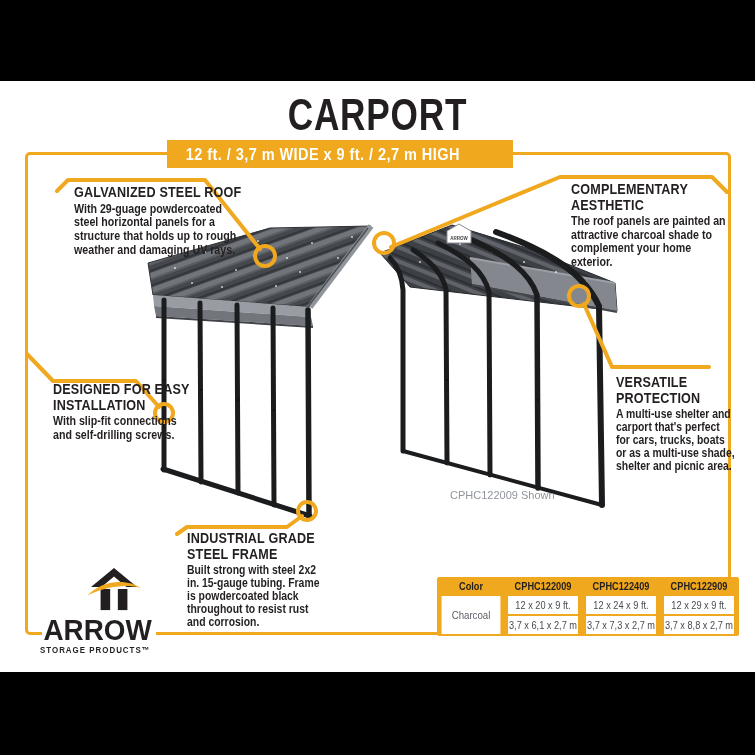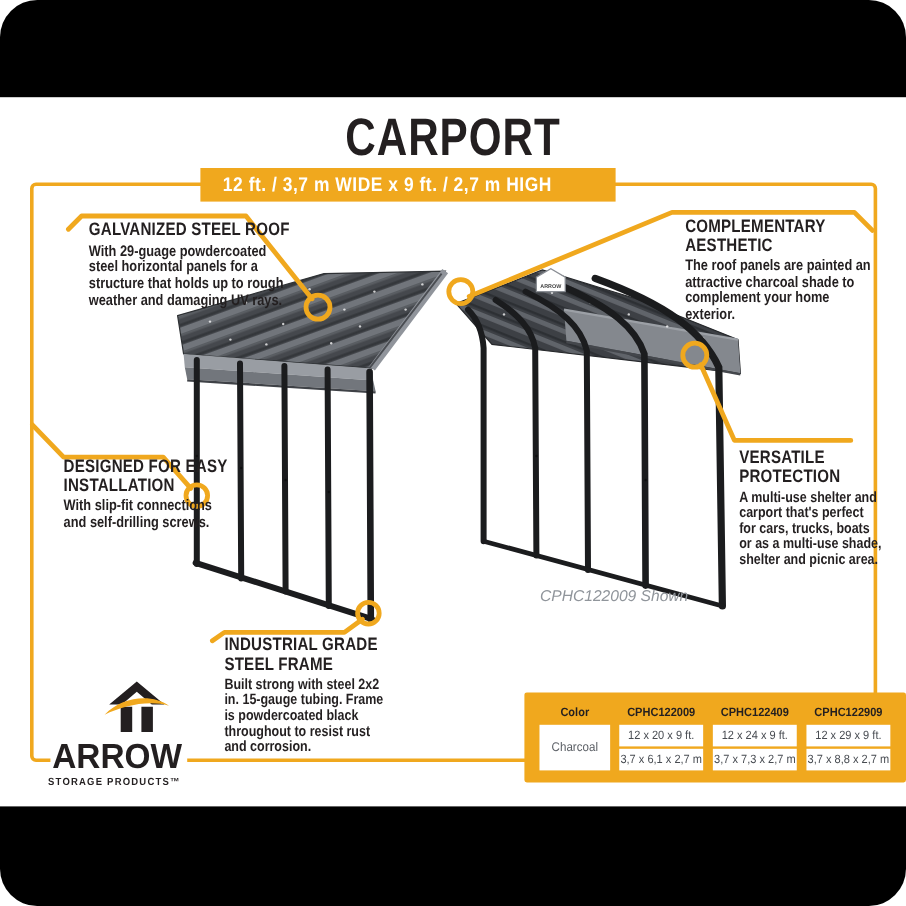--- a/index.html
+++ b/index.html
@@ -1,17 +1,17 @@
 <!DOCTYPE html>
 <html><head>
 <meta charset="utf-8">
 <style>
   html,body{margin:0;padding:0;background:#fff;}
   #canvas{position:relative;width:755px;height:755px;overflow:hidden;background:#ffffff;
-          font-family:"Liberation Sans",sans-serif;border-radius:31px;}
+          font-family:"Liberation Sans",sans-serif;}
   .bar{position:absolute;left:0;width:755px;background:#000;z-index:6;}
   #bar-top{top:0;height:81px;}
   #bar-bottom{top:672px;height:83px;}
   #page-border{position:absolute;left:25px;top:152px;width:700px;height:477px;
                border:3px solid #F0A81E;border-radius:5px;z-index:1;}
   #title{position:absolute;left:0;top:90px;width:755px;text-align:center;z-index:4;
          font-size:44px;font-weight:bold;color:#231f20;letter-spacing:1px;
          transform:scaleX(.8);}
   #banner{position:absolute;left:167px;top:140px;width:346px;height:28px;background:#F0A81E;
           z-index:4;display:flex;align-items:center;justify-content:flex-start;}
@@ -29,24 +29,24 @@
   #callout-installation{left:53px;top:381px;width:180px;}
   #callout-versatile{left:616px;top:374px;width:160px;}
   #callout-industrial{left:187px;top:530px;width:180px;}
   #callout-versatile p, #callout-industrial p{font-size:12.4px;line-height:13.1px;}
   #logo-patch{position:absolute;left:42px;top:618px;width:114px;height:20px;background:#fff;z-index:3;}
   #logo{position:absolute;left:40px;top:566px;width:120px;z-index:4;text-align:center;}
   #logo .wordmark{font-size:29px;font-weight:bold;color:#231f20;line-height:28px;
                   letter-spacing:0;transform:scaleX(.96);transform-origin:left top;white-space:nowrap;}
   #logo .tagline{font-size:8.6px;font-weight:bold;color:#231f20;letter-spacing:1.1px;
                  margin-top:1px;white-space:nowrap;transform:scaleX(.92);transform-origin:left top;}
-  #caption{position:absolute;left:450px;top:489px;z-index:4;font-size:13px;font-style:italic;
+  #caption{position:absolute;left:450px;top:489px;z-index:4;font-size:11px;
            color:#90959b;}
   #spec-table{position:absolute;left:437px;top:577px;z-index:4;background:#F0A81E;
-              padding:10px;border-radius:2px;display:grid;
+              padding:2px;border-radius:2px;display:grid;
               grid-template-columns:64px 76px 76px 76px;grid-template-rows:15px 18px 18px;
               gap:2px;}
   #spec-table .hcell{background:transparent;color:#231f20;font-weight:bold;font-size:10px;
               display:flex;align-items:center;justify-content:center;transform:scaleX(.92);}
   #spec-table .cell{background:#fff;color:#474b51;font-size:10px;
               display:flex;align-items:center;justify-content:center;transform:scaleX(.92);}
   #spec-table .colorcell{grid-row:2 / span 2;color:#5a5e64;font-size:10.5px;}
 </style>
 </head>
 <body>

